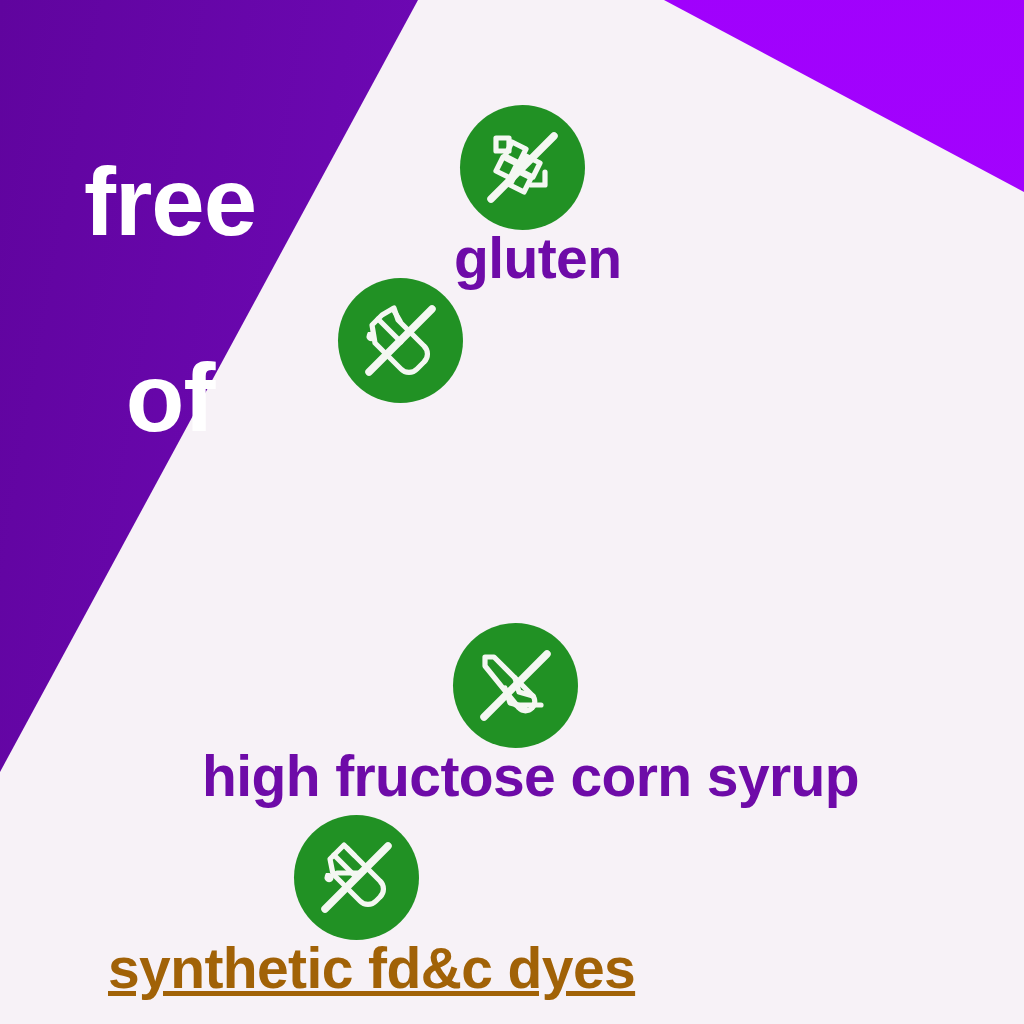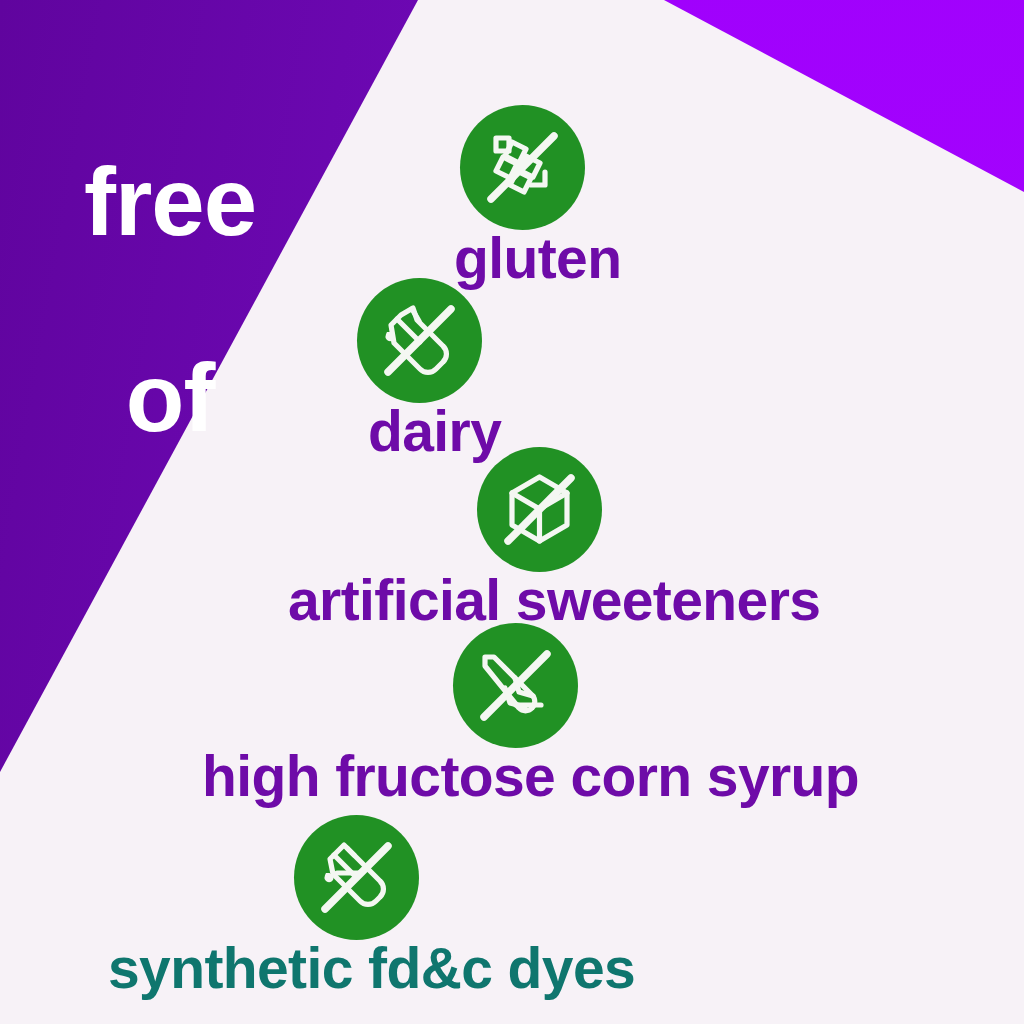--- a/index.html
+++ b/index.html
@@ -98,36 +98,22 @@
       <svg viewBox="0 0 125 125">
         <g fill="none" stroke="#F4F7F2" stroke-width="5.2" stroke-linecap="round" stroke-linejoin="round">
           <path d="M34 47 L44 37 L56 30 L60 42 L86 68 A11 11 0 0 1 86 84 L79 91 A11 11 0 0 1 63 91 L37 65 Z"></path>
           <path d="M40 41 L63 64"></path>
           <path d="M55 31 L62 43"></path>
         </g>
         <path d="M30 54 q-3 5 0 8 q4 3 7 -1 q2 -4 -3.5 -7 z" fill="#F4F7F2"></path>
         <line x1="31" y1="94" x2="94" y2="31" stroke="#F4F7F2" stroke-width="7.5" stroke-linecap="round"></line>
       </svg>
     </div>
-    <div class="label" style="font-size: 57px; color: rgb(110, 11, 168);">dairy</div>
   </div>
 
-  <div class="row" id="row2" style="left: 258px; top: 447px;">
-    <div class="badge" style="background: rgb(33, 145, 36);">
-      <svg viewBox="0 0 125 125">
-        <g fill="none" stroke="#F4F7F2" stroke-width="5.2" stroke-linecap="round" stroke-linejoin="round">
-          <path d="M62.5 30 L90 46 L90 78 L62.5 94 L35 78 L35 46 Z"></path>
-          <path d="M35 46 L62.5 62 L90 46"></path>
-          <path d="M62.5 62 L62.5 94"></path>
-        </g>
-        <line x1="31" y1="94" x2="94" y2="31" stroke="#F4F7F2" stroke-width="7.5" stroke-linecap="round"></line>
-      </svg>
-    </div>
-    <div class="label" style="font-size: 57px; color: rgb(110, 11, 168);">artificial sweeteners</div>
-  </div>
 
   <div class="row" id="row3" style="left: 172px; top: 623px;">
     <div class="badge" style="background: rgb(33, 145, 36);">
       <svg viewBox="0 0 125 125">
         <g fill="none" stroke="#F4F7F2" stroke-width="5.2" stroke-linecap="round" stroke-linejoin="round">
           <path d="M32 43 L32 34 L41 34 L79 72 A9 9 0 0 1 79 85 A9 9 0 0 1 66 85 Z"></path>
           <path d="M62 55 L66 69 L80 73"></path>
           <path d="M52 65 L57 80 L72 84"></path>
           <path d="M63 82 L88 82"></path>
         </g>
@@ -143,16 +129,16 @@
         <g fill="none" stroke="#F4F7F2" stroke-width="5.2" stroke-linecap="round" stroke-linejoin="round">
           <path d="M36 44 L50 30 L59 39 L86 66 A11 11 0 0 1 86 82 L82 86 A11 11 0 0 1 66 86 L39 59 Z"></path>
           <path d="M40 40 L63 63"></path>
           <path d="M53 33 L60 40"></path>
           <path d="M43 58 L67 58"></path>
         </g>
         <path d="M32 58 q-3 5 0 8 q4 3 7 -1 q2 -4 -3.5 -7 z" fill="#F4F7F2"></path>
         <line x1="31" y1="94" x2="94" y2="31" stroke="#F4F7F2" stroke-width="7.5" stroke-linecap="round"></line>
       </svg>
     </div>
-    <div class="label" style="font-size: 57px; color: #0f766e;">synthetic fd&amp;c dyes</div>
+    <div class="label" style="font-size: 57px; color: #a16207; text-decoration: underline;">synthetic fd&amp;c dyes</div>
   </div>
 
 </div>
 
 </body></html>

